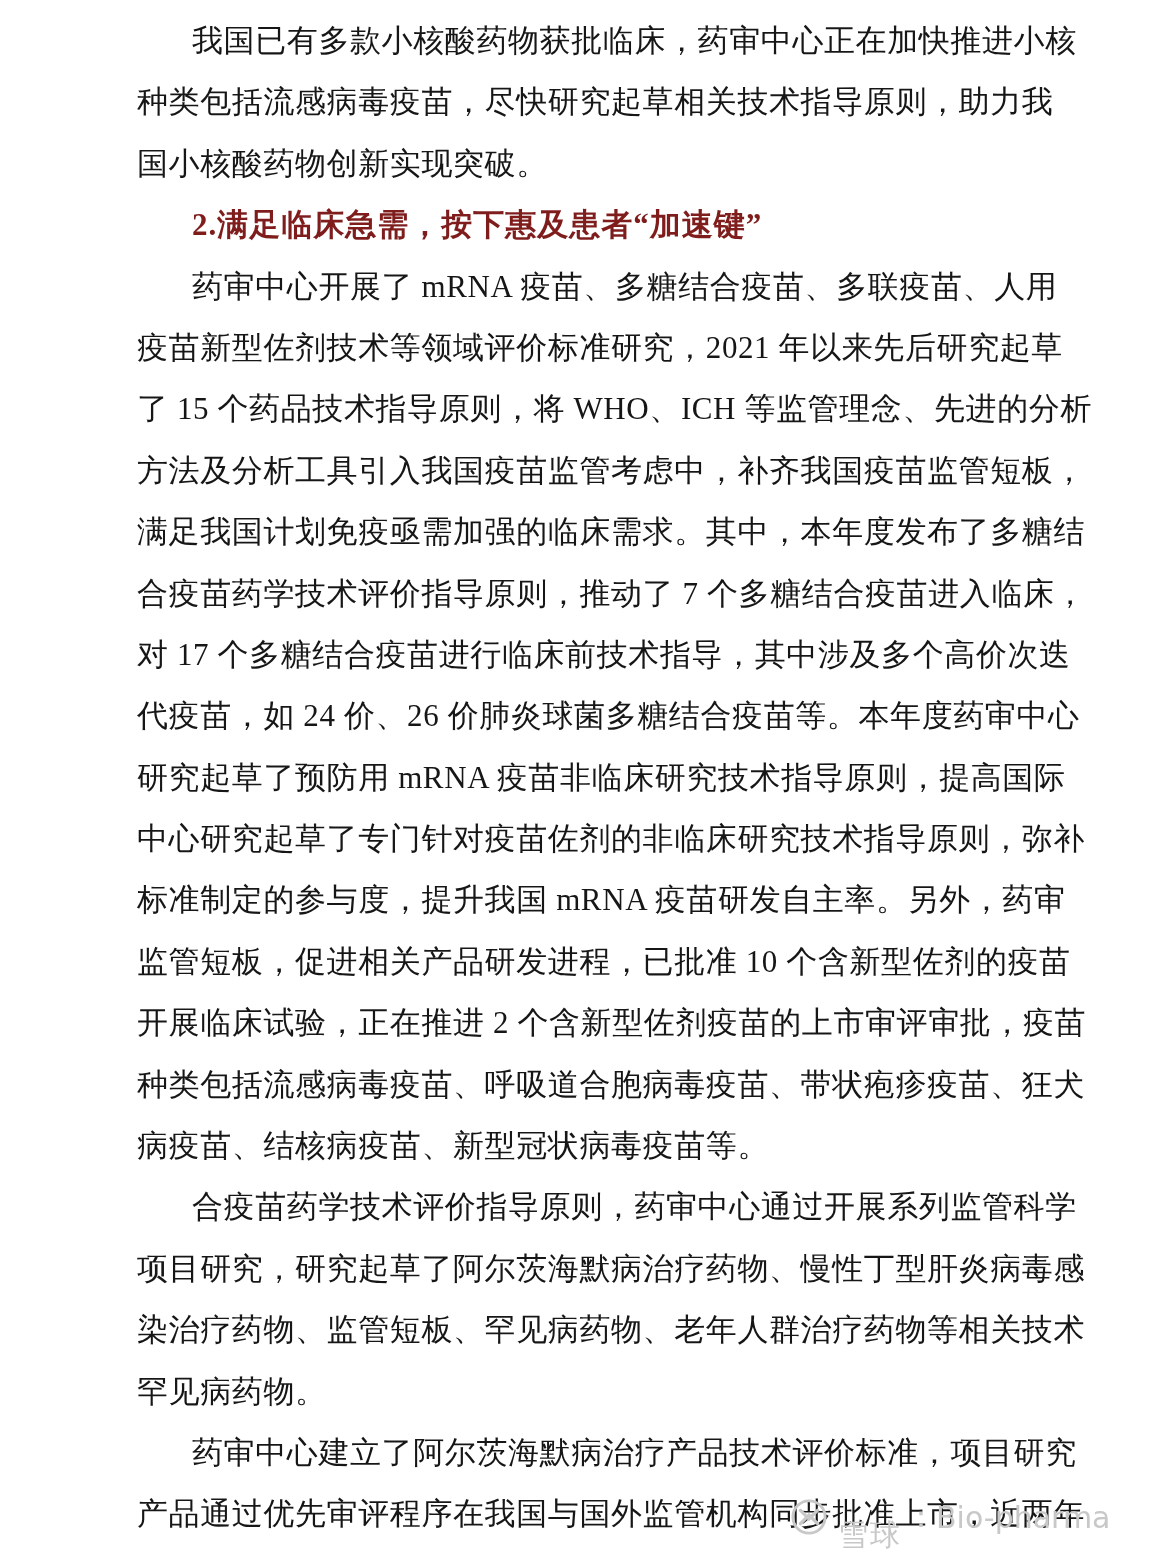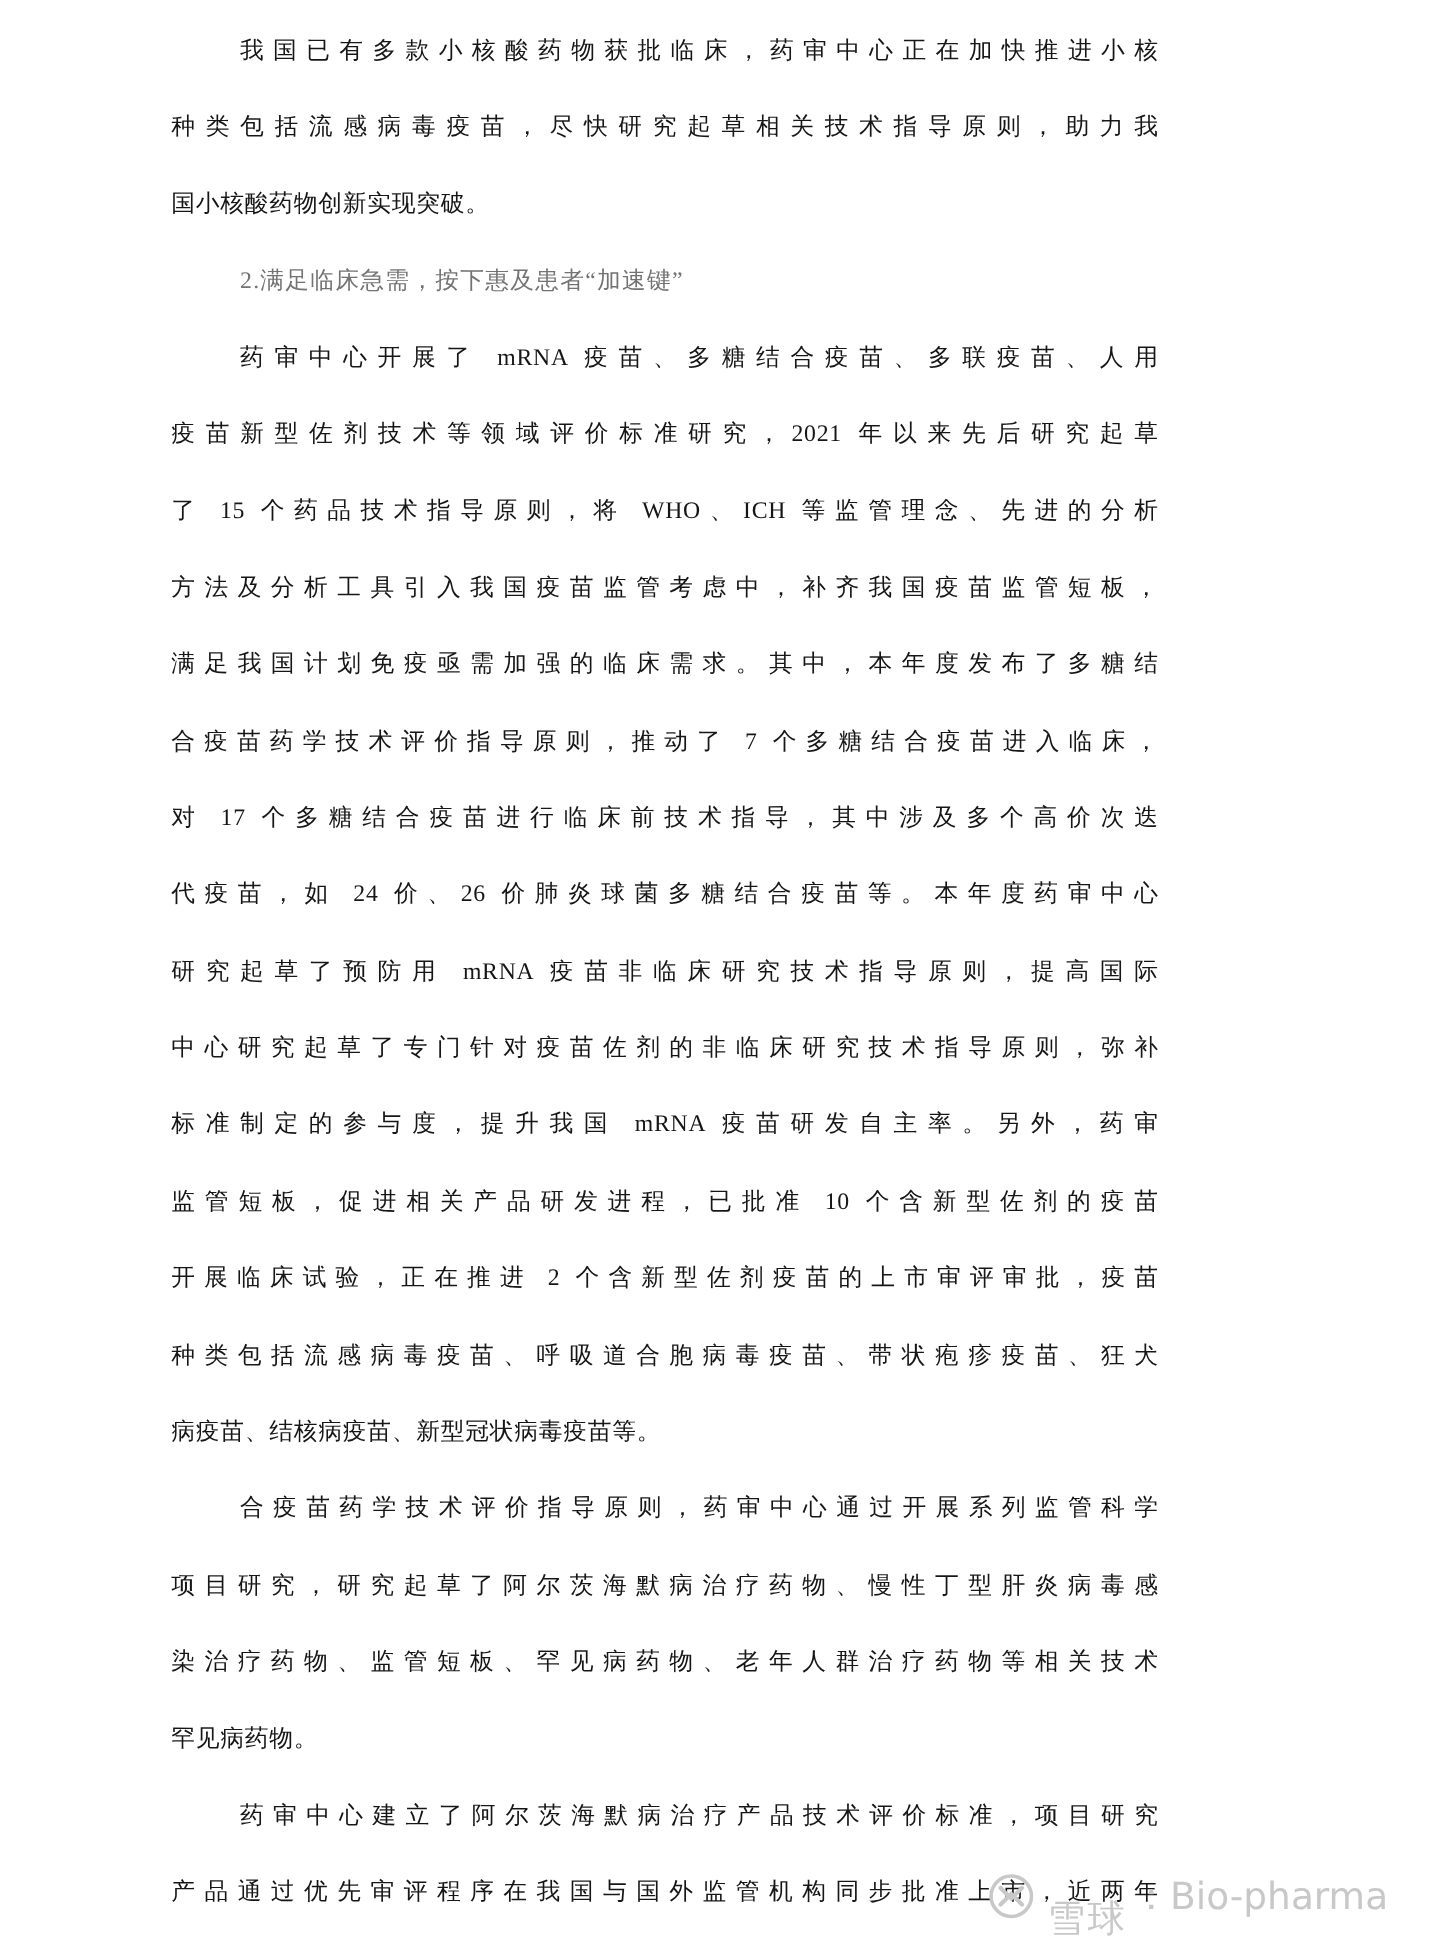--- a/index.html
+++ b/index.html
@@ -17,35 +17,35 @@
     }
     .page {
       position: absolute;
       left: 137px;
       top: 10px;
       width: 790px;
     }
     .line {
       height: 61.4px;
       line-height: 61.4px;
-      font-size: 19px;
+      font-size: 31px;
       white-space: nowrap;
       text-align: justify;
       text-align-last: justify;
       letter-spacing: 0.6px;
     }
     .line.indent {
       padding-left: 55px;
     }
     .line.last {
       text-align-last: left;
     }
     .line.heading {
-      font-weight: normal;
-      color: #737373;
+      font-weight: bold;
+      color: #7f1d1d;
       letter-spacing: 1px;
     }
     .watermark {
       position: absolute;
       left: 790px;
       top: 1493px;
       height: 48px;
       display: flex;
       align-items: center;
       color: #c8c8c8;

